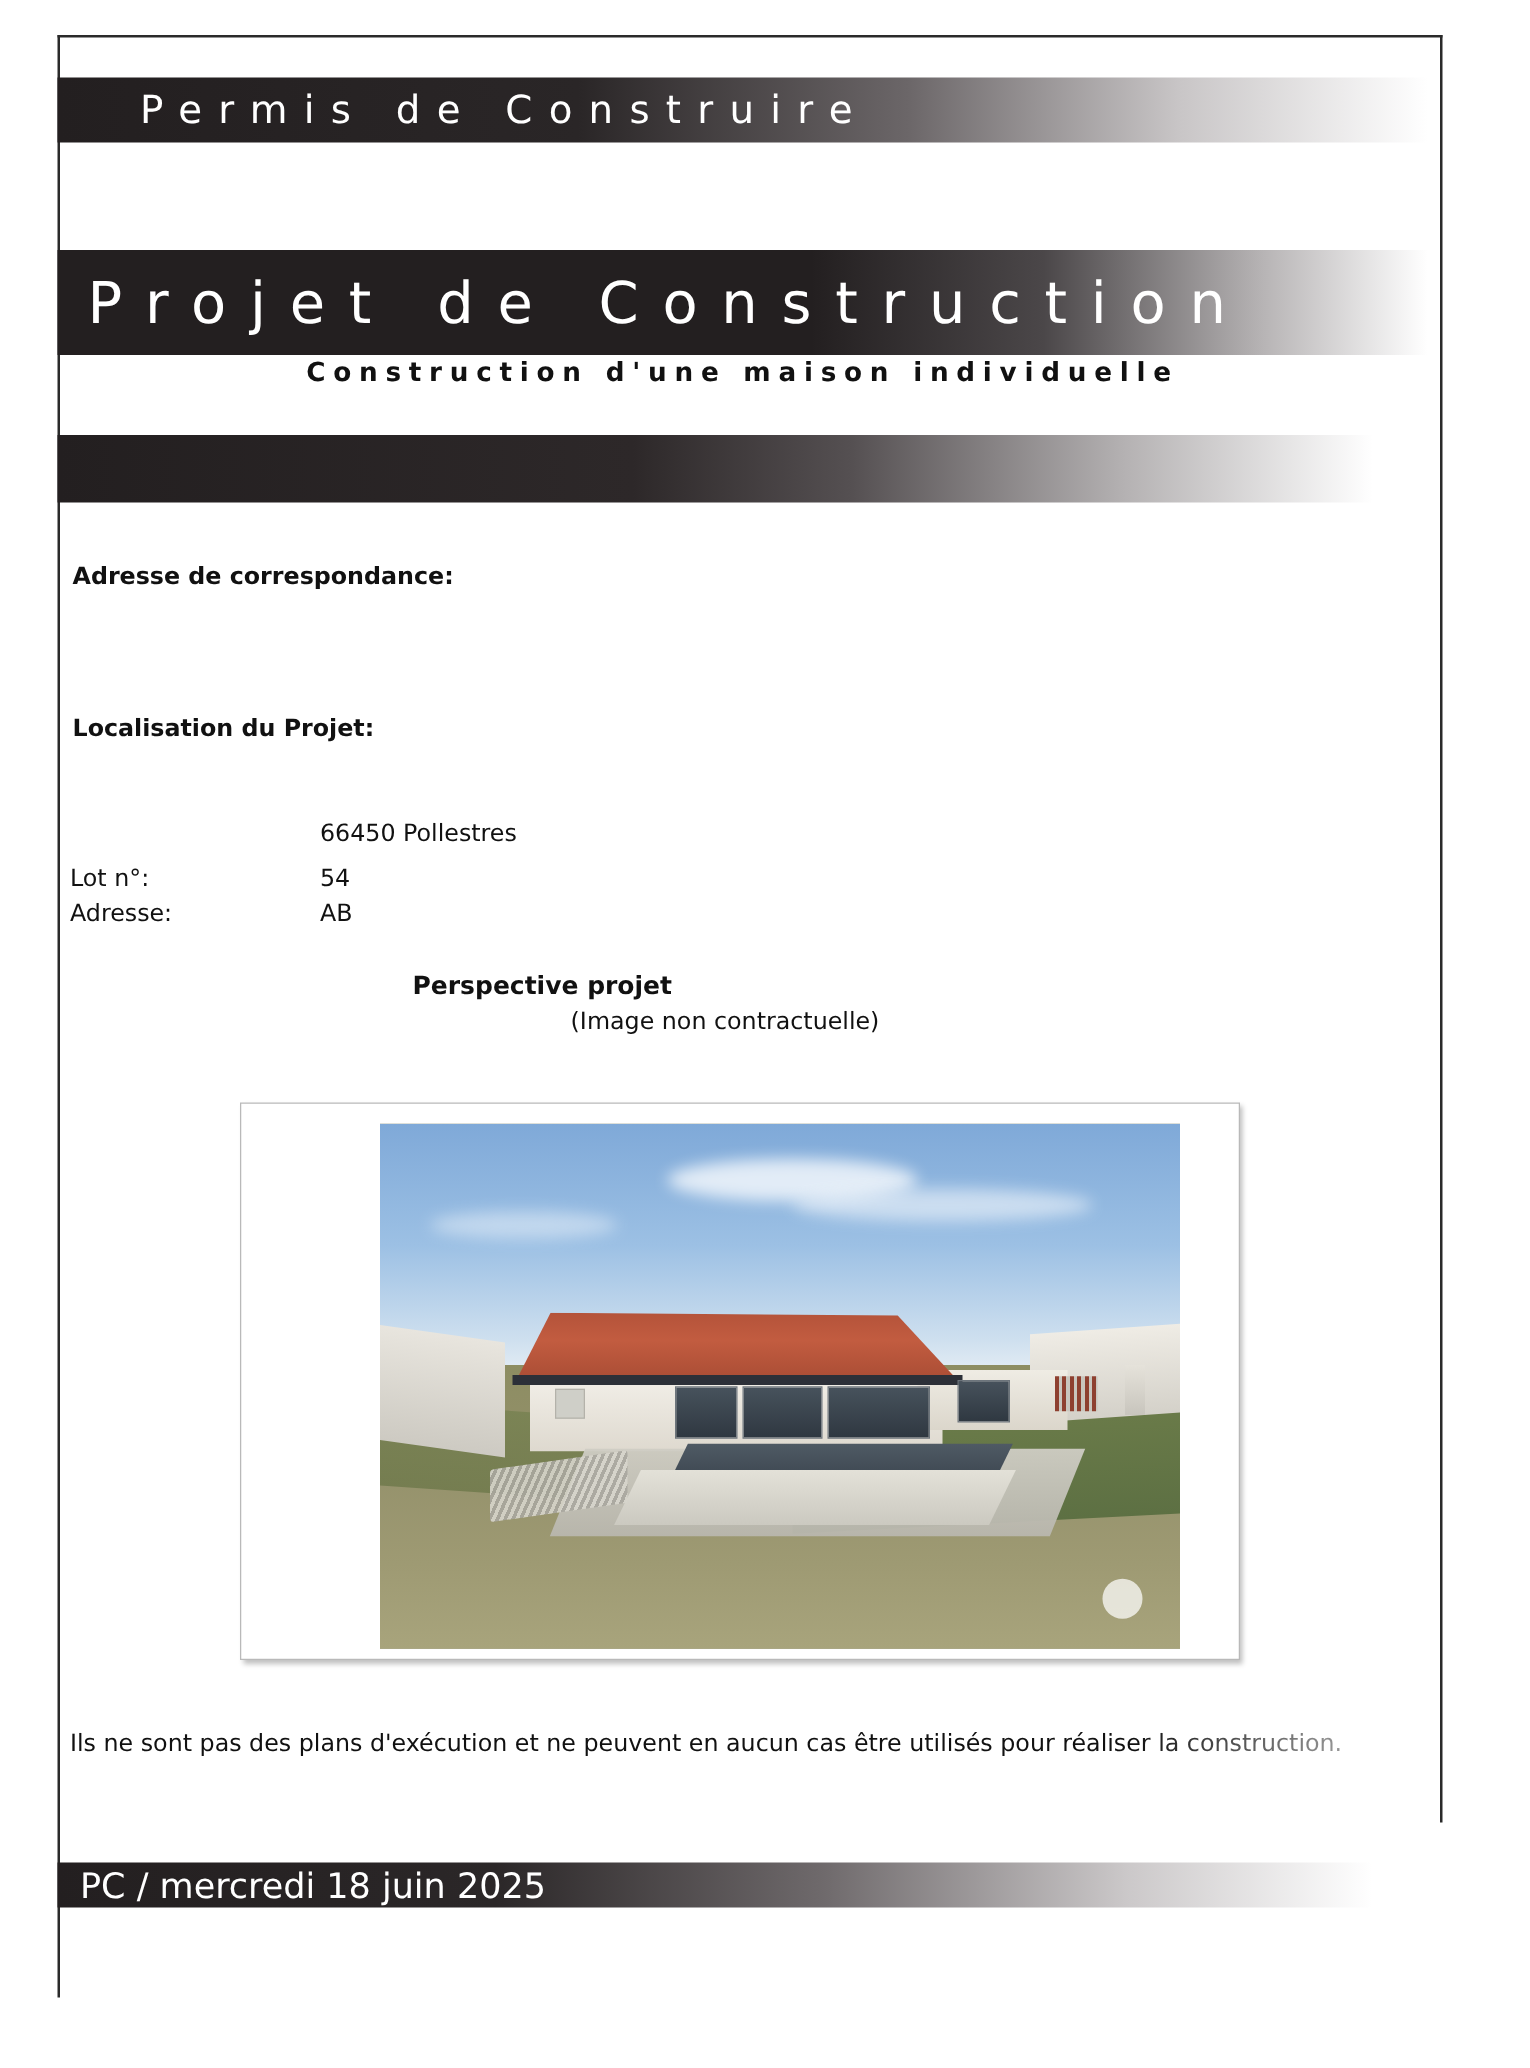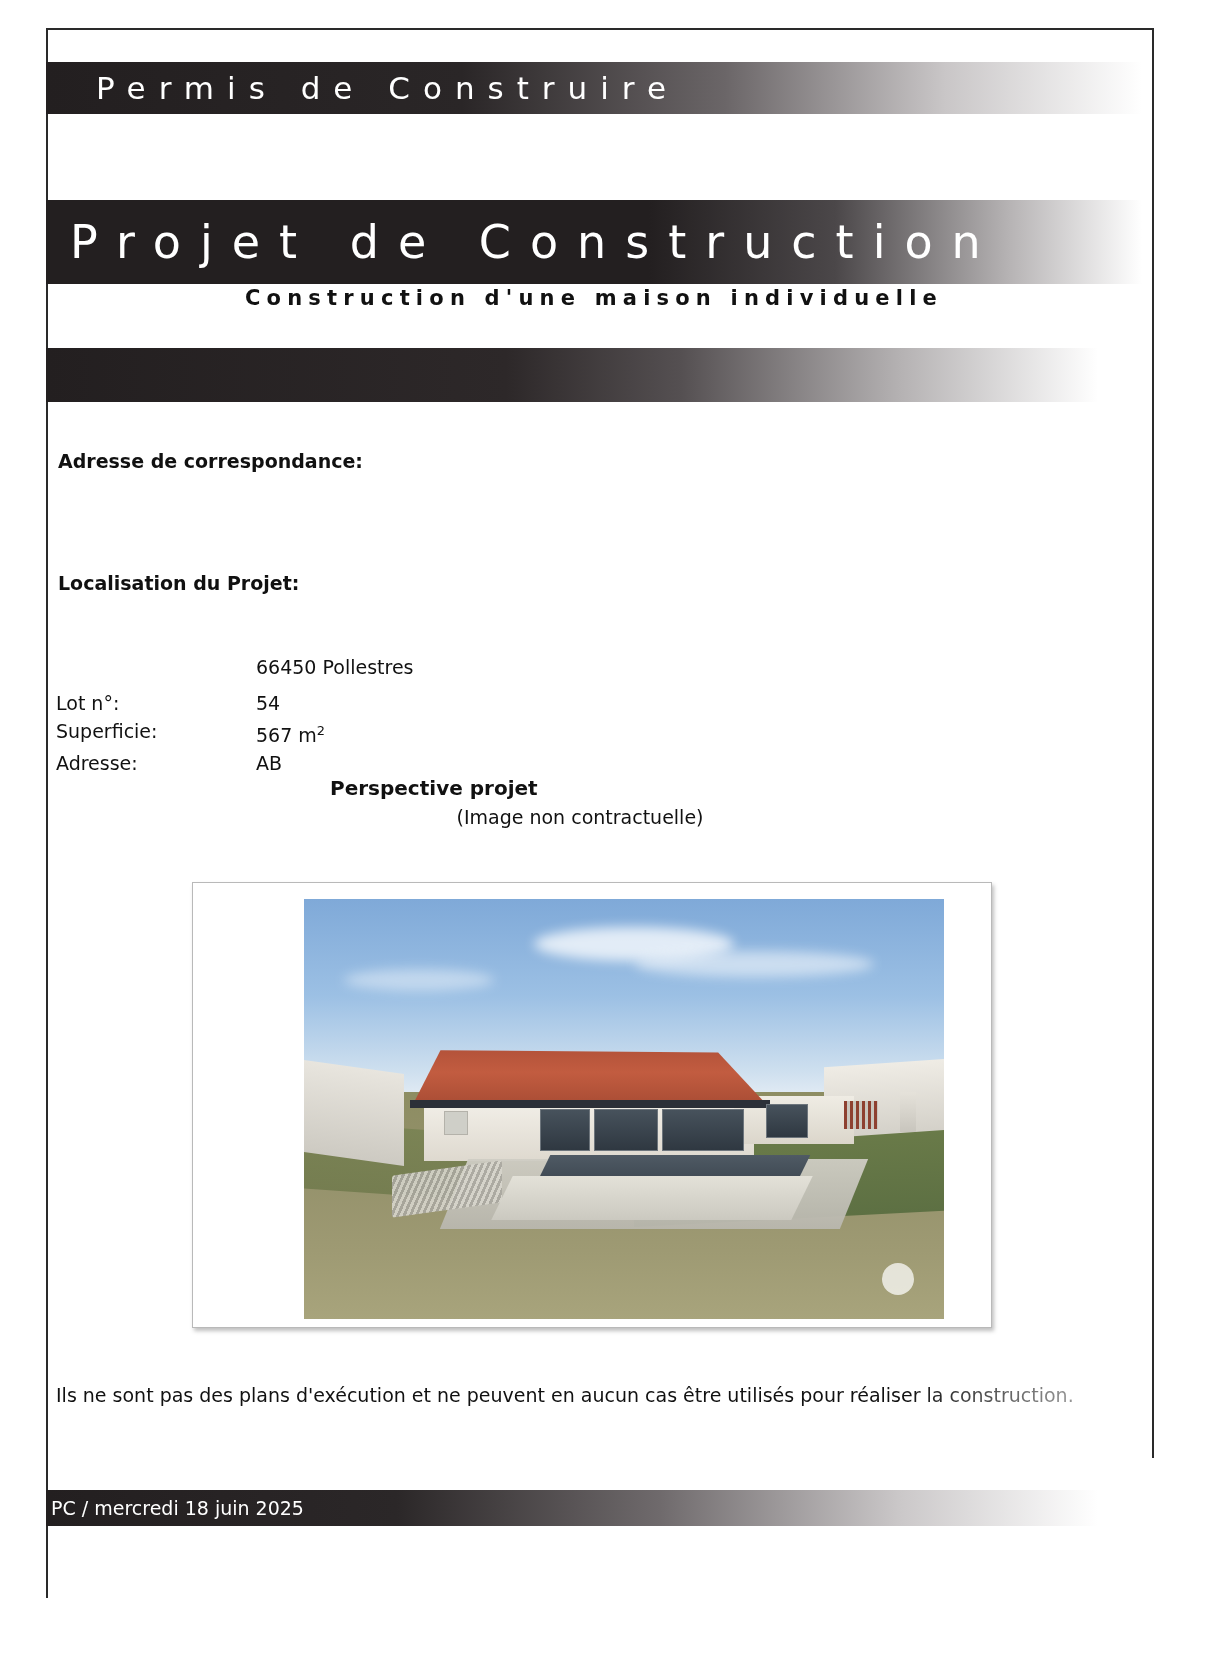--- a/index.html
+++ b/index.html
@@ -53,21 +53,21 @@
     top: 62px;
     width: 1096px;
     height: 52px;
     background: linear-gradient(to right, #231f20 0%, #2a2627 38%, #6b6668 62%, #c9c6c7 82%, #ffffff 100%);
   }
   .banner-1 .banner-text {
     color: #ffffff;
     font-size: 31px;
     font-weight: 400;
     letter-spacing: 13px;
-    padding-left: 50px;
+    padding-left: 66px;
     white-space: nowrap;
   }
   .banner-2 {
     left: 46px;
     top: 200px;
     width: 1096px;
     height: 84px;
     background: linear-gradient(to right, #231f20 0%, #231f20 55%, #4b4749 72%, #b7b4b5 88%, #ffffff 100%);
   }
   .banner-2 .banner-text {
@@ -307,22 +307,22 @@
     left: 46px;
     top: 1490px;
     width: 1096px;
     height: 36px;
     background: linear-gradient(to right, #231f20 0%, #2b2728 32%, #6f6a6c 56%, #cbc8c9 78%, #ffffff 96%);
     display: flex;
     align-items: center;
   }
   .footer-bar .footer-text {
     color: #ffffff;
-    font-size: 19px;
-    padding-left: 5px;
+    font-size: 28px;
+    padding-left: 18px;
     white-space: nowrap;
   }
 </style>
 </head>
 <body>
 
 <div class="page-frame-left"></div>
 <div class="page-frame-top"></div>
 <div class="page-frame-right"></div>
 
@@ -340,24 +340,20 @@
 
 <div class="label-bold addr-label">Adresse de correspondance:</div>
 
 <div class="label-bold loc-label">Localisation du Projet:</div>
 <div class="city">66450 Pollestres</div>
 
 <div class="facts">
   <div class="row">
     <span class="k">Lot n°:</span>
     <span class="v">54</span>
-  </div>
-  <div class="row">
-    <span class="k">Superficie:</span>
-    <span class="v"><span>567 m</span><sup>2</sup></span>
   </div>
   <div class="row">
     <span class="k">Adresse:</span>
     <span class="v">AB</span>
   </div>
 </div>
 
 <div class="persp-title">Perspective projet</div>
 <div class="persp-sub">(Image non contractuelle)</div>
 

